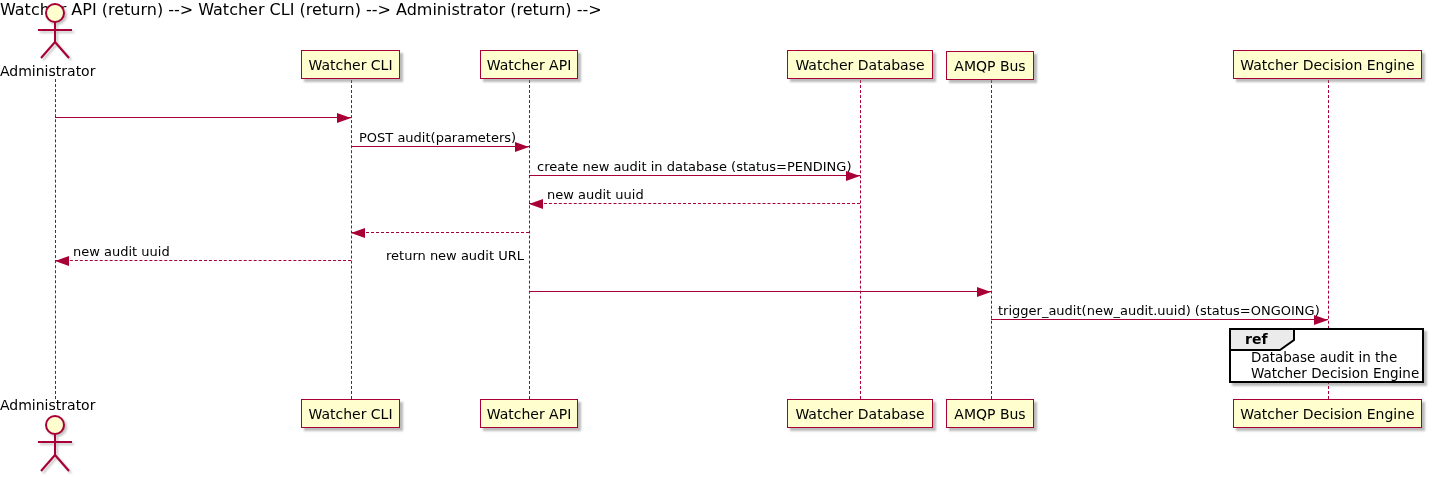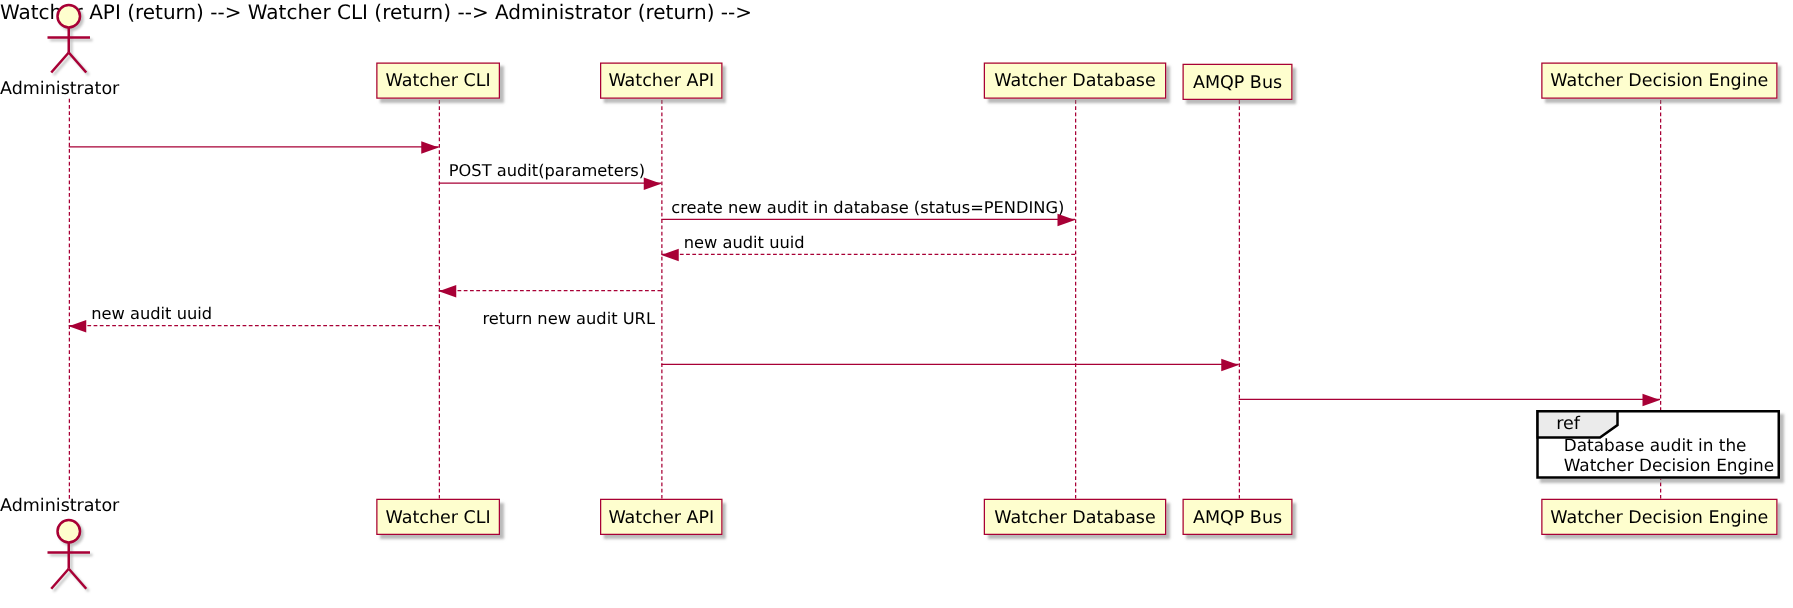--- a/index.html
+++ b/index.html
@@ -48,21 +48,21 @@
   .arr.left{border-right:14px solid #A80036;}
   .refbox{
     position:absolute;left:1229px;top:328px;width:195px;height:55px;
     background:#ffffff;border:2px solid #000;
     box-shadow:3px 3px 2px rgba(120,120,120,0.5);
     z-index:4;box-sizing:border-box;
   }
   .ref-pent{position:absolute;left:-2px;top:-2px;}
   .ref-kw{
     position:absolute;left:14px;top:1px;
-    font-size:14px;font-weight:normal;color:#000;z-index:5;
+    font-size:14px;font-weight:bold;color:#000;z-index:5;
   }
   .ref-text{
     position:absolute;left:20px;top:19px;
     font-size:13.5px;color:#000;line-height:16px;white-space:nowrap;
   }
 </style>
 </head>
 <body>
 
 <div class="canvas">
@@ -136,20 +136,21 @@
    Administrator (return) --&gt;
   <div class="mlabel" style="left:73px;top:244px;">new audit uuid</div>
   <div class="mline dashed" style="left:55px;top:260px;width:296px;"></div>
   <div class="arr left" style="left:55px;top:256px;"></div>
 
   
   <div class="mline" style="left:529px;top:291px;width:462px;"></div>
   <div class="arr right" style="left:977px;top:287px;"></div>
 
   
+  <div class="mlabel" style="left:998px;top:303px;">trigger_audit(new_audit.uuid) (status=ONGOING)</div>
   <div class="mline" style="left:991px;top:319px;width:337px;"></div>
   <div class="arr right" style="left:1314px;top:315px;"></div>
 
   
   <div class="refbox">
     <svg class="ref-pent" width="70" height="25" viewBox="0 0 70 25">
       <path d="M1,1 H65 V12 L51,22 H1 Z" fill="#EBEBEB" stroke="#000000" stroke-width="2"></path>
     </svg>
     <span class="ref-kw">ref</span>
     <div class="ref-text">

